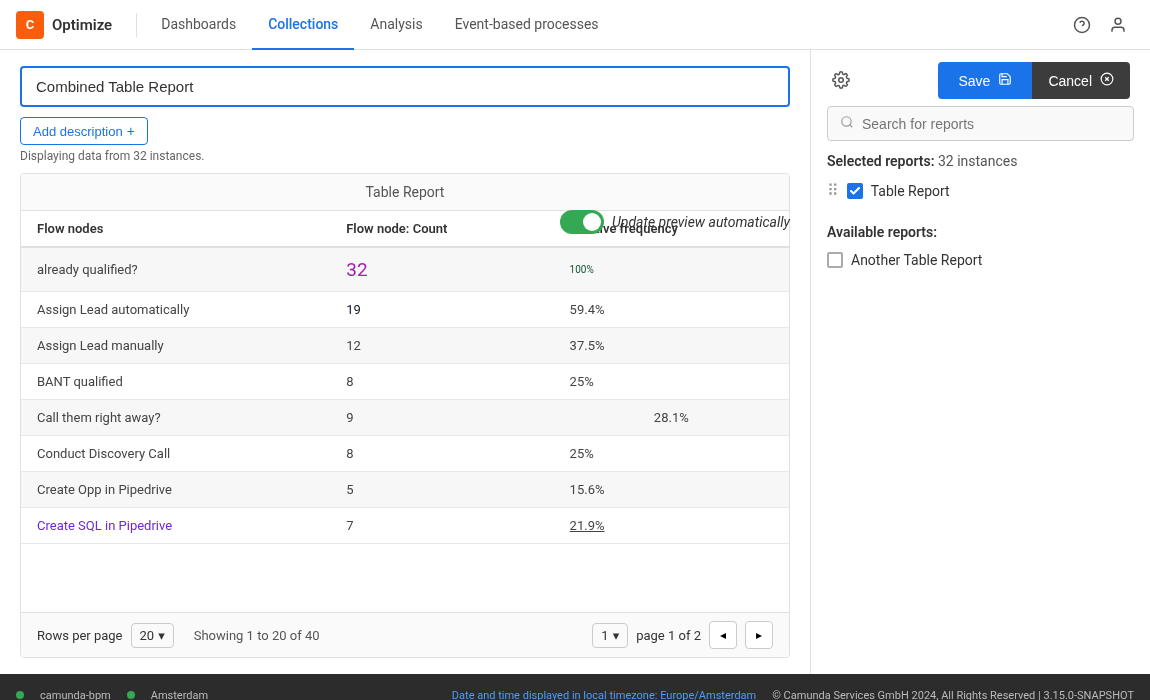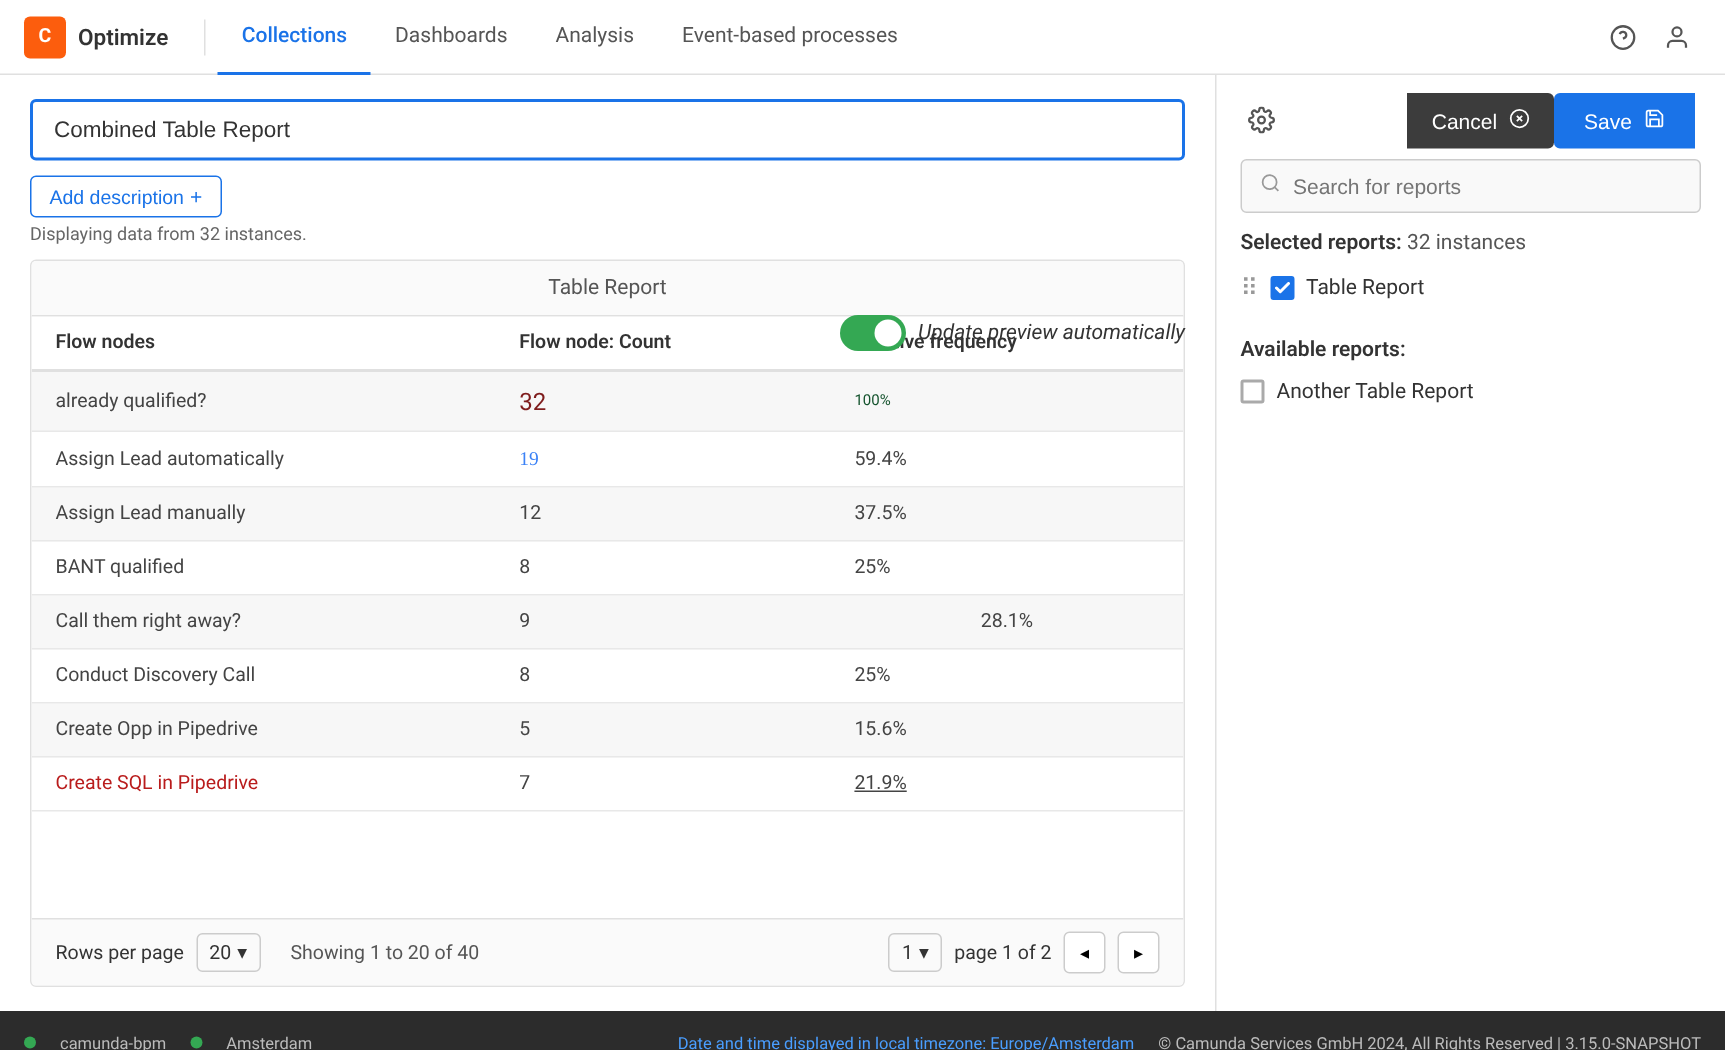--- a/index.html
+++ b/index.html
@@ -11,22 +11,22 @@
     tbody tr:nth-child(even) { background: #fff; }
     tbody td { padding: 10px 16px; font-size: 13px; color: #444; }
   </style>
 </head>
 <body>
 
 <nav style="display:flex;align-items:center;height:50px;border-bottom:1px solid #e0e0e0;padding:0 16px;gap:0;">
   <div style="width:28px;height:28px;background:#FC5D0D;border-radius:4px;display:flex;align-items:center;justify-content:center;color:white;font-weight:bold;font-size:13px;margin-right:8px;">C</div>
   <span style="font-weight:600;font-size:15px;color:#333;margin-right:16px;">Optimize</span>
   <div style="width:1px;height:24px;background:#e0e0e0;margin:0 8px;"></div>
+  <div style="padding:0 16px;height:50px;display:flex;align-items:center;font-size:14px;color:#555;cursor:pointer;border-bottom:2px solid transparent;">Dashboards</div>
   <div style="padding:0 16px;height:50px;display:flex;align-items:center;font-size:14px;color:#1a73e8;cursor:pointer;border-bottom:2px solid #1a73e8;font-weight:500;">Collections</div>
-  <div style="padding:0 16px;height:50px;display:flex;align-items:center;font-size:14px;color:#555;cursor:pointer;border-bottom:2px solid transparent;">Dashboards</div>
   <div style="padding:0 16px;height:50px;display:flex;align-items:center;font-size:14px;color:#555;cursor:pointer;border-bottom:2px solid transparent;">Analysis</div>
   <div style="padding:0 16px;height:50px;display:flex;align-items:center;font-size:14px;color:#555;cursor:pointer;border-bottom:2px solid transparent;">Event-based processes</div>
   <div style="flex:1;"></div>
   <div style="width:32px;height:32px;display:flex;align-items:center;justify-content:center;cursor:pointer;color:#555;border-radius:50%;">
     <svg width="18" height="18" viewBox="0 0 24 24" fill="none" stroke="currentColor" stroke-width="2">
         <circle cx="12" cy="12" r="10"></circle>
         <path d="M9.09 9a3 3 0 0 1 5.83 1c0 2-3 3-3 3"></path>
         <line x1="12" y1="17" x2="12.01" y2="17"></line>
       </svg>
   </div>
@@ -62,26 +62,26 @@
             <thead>
               <tr>
                 <th style="text-align:left;padding:10px 16px;font-weight:600;font-size:13px;color:#333;background:#fff;border-bottom:2px solid #e0e0e0;">Flow nodes</th>
                 <th style="text-align:left;padding:10px 16px;font-weight:600;font-size:13px;color:#333;background:#fff;border-bottom:2px solid #e0e0e0;">Flow node: Count</th>
                 <th style="text-align:left;padding:10px 16px;font-weight:600;font-size:13px;color:#333;background:#fff;border-bottom:2px solid #e0e0e0;">Relative frequency</th>
               </tr>
             </thead>
             <tbody id="table-body">
             <tr style="border-bottom: 1px solid rgb(232, 232, 232); background: rgb(247, 247, 247);">
       <td style="padding:10px 16px;font-size:13px;color:#444;">already qualified?</td>
-      <td style="padding:10px 16px;font-size:16px;color:#7f1d1d;">32</td>
+      <td style="padding:10px 16px;font-size:19px;color:#a21caf;">32</td>
       <td style="padding:10px 16px;font-size:10px;color:#14532d;margin-top:28px;">100%</td>
     </tr>
                 <tr style="border-bottom: 1px solid rgb(232, 232, 232); background: rgb(255, 255, 255);">
       <td style="padding:10px 16px;font-size:13px;color:#444;">Assign Lead automatically</td>
-      <td style="padding:10px 16px;font-size:13px;color:#3b82f6;font-family:Liberation Serif, serif;">19</td>
+      <td style="padding:10px 16px;font-size:13px;color:#0f172a;">19</td>
       <td style="padding:10px 16px;font-size:13px;color:#444;">59.4%</td>
     </tr>
                 <tr style="border-bottom: 1px solid rgb(232, 232, 232); background: rgb(247, 247, 247);">
       <td style="padding:10px 16px;font-size:13px;color:#444;">Assign Lead manually</td>
       <td style="padding:10px 16px;font-size:13px;color:#444;">12</td>
       <td style="padding:10px 16px;font-size:13px;color:#444;">37.5%</td>
     </tr>
                 <tr style="border-bottom: 1px solid rgb(232, 232, 232); background: rgb(255, 255, 255);">
       <td style="padding:10px 16px;font-size:13px;color:#444;">BANT qualified</td>
       <td style="padding:10px 16px;font-size:13px;color:#444;">8</td>
@@ -96,21 +96,21 @@
       <td style="padding:10px 16px;font-size:13px;color:#444;">Conduct Discovery Call</td>
       <td style="padding:10px 16px;font-size:13px;color:#444;">8</td>
       <td style="padding:10px 16px;font-size:13px;color:#444;">25%</td>
     </tr>
                 <tr style="border-bottom: 1px solid rgb(232, 232, 232); background: rgb(247, 247, 247);">
       <td style="padding:10px 16px;font-size:13px;color:#444;">Create Opp in Pipedrive</td>
       <td style="padding:10px 16px;font-size:13px;color:#444;">5</td>
       <td style="padding:10px 16px;font-size:13px;color:#444;">15.6%</td>
     </tr>
                 <tr style="border-bottom: 1px solid rgb(232, 232, 232); background: rgb(255, 255, 255);">
-      <td style="padding:10px 16px;font-size:13px;color:#b91c1c;">Create SQL in Pipedrive</td>
+      <td style="padding:10px 16px;font-size:13px;color:#6d28d9;">Create SQL in Pipedrive</td>
       <td style="padding:10px 16px;font-size:13px;color:#444;">7</td>
       <td style="padding:10px 16px;font-size:13px;color:#444;text-decoration:underline;">21.9%</td>
     </tr>
               </tbody>
           </table>
         </div>
       </div>
 
       <div style="display:flex;align-items:center;padding:8px 16px;border-top:1px solid #e0e0e0;background:#fafafa;gap:8px;font-size:13px;color:#333;">
         <span>Rows per page</span>
@@ -170,37 +170,37 @@
     <div style="margin-top:8px;">
       <div style="font-size:14px;font-weight:600;color:#333;margin-bottom:8px;">Available reports:</div>
       <div style="display:flex;align-items:center;gap:8px;padding:4px 0;">
         <div style="width:16px;height:16px;border:2px solid #aaa;background:white;border-radius:2px;flex-shrink:0;"></div>
         <span style="font-size:14px;color:#333;">Another Table Report</span>
       </div>
     </div>
   </div>
 
   <div style="position:absolute;top:12px;right:20px;display:flex;gap:0;">
+    <button style="background:#1a73e8;color:white;border:none;border-radius:4px 0 0 4px;padding:10px 20px;font-size:14px;cursor:pointer;display:flex;align-items:center;gap:8px;">
+      <span>Save</span>
+      <span>
+        <svg width="14" height="14" viewBox="0 0 24 24" fill="none" stroke="white" stroke-width="2">
+            <path d="M19 21H5a2 2 0 0 1-2-2V5a2 2 0 0 1 2-2h11l5 5v11a2 2 0 0 1-2 2z"></path>
+            <polyline points="17 21 17 13 7 13 7 21"></polyline>
+            <polyline points="7 3 7 8 15 8"></polyline>
+          </svg>
+      </span>
+    </button>
     <button style="background:#3c3c3c;color:white;border:none;border-radius:0 4px 4px 0;padding:10px 16px;font-size:14px;cursor:pointer;display:flex;align-items:center;gap:8px;">
       <span>Cancel</span>
       <span>
         <svg width="14" height="14" viewBox="0 0 24 24" fill="none" stroke="white" stroke-width="2">
             <circle cx="12" cy="12" r="10"></circle>
             <line x1="15" y1="9" x2="9" y2="15"></line>
             <line x1="9" y1="9" x2="15" y2="15"></line>
-          </svg>
-      </span>
-    </button>
-    <button style="background:#1a73e8;color:white;border:none;border-radius:4px 0 0 4px;padding:10px 20px;font-size:14px;cursor:pointer;display:flex;align-items:center;gap:8px;">
-      <span>Save</span>
-      <span>
-        <svg width="14" height="14" viewBox="0 0 24 24" fill="none" stroke="white" stroke-width="2">
-            <path d="M19 21H5a2 2 0 0 1-2-2V5a2 2 0 0 1 2-2h11l5 5v11a2 2 0 0 1-2 2z"></path>
-            <polyline points="17 21 17 13 7 13 7 21"></polyline>
-            <polyline points="7 3 7 8 15 8"></polyline>
           </svg>
       </span>
     </button>
   </div>
 
   <div style="position:absolute;top:160px;right:360px;display:flex;align-items:center;gap:8px;">
     <div style="position:relative;width:44px;height:24px;">
       <div style="position:absolute;top:0;left:0;right:0;bottom:0;background:#34a853;border-radius:22px;cursor:pointer;">
         <div style="position:absolute;width:18px;height:18px;background:white;border-radius:50%;top:3px;left:23px;"></div>
       </div>

